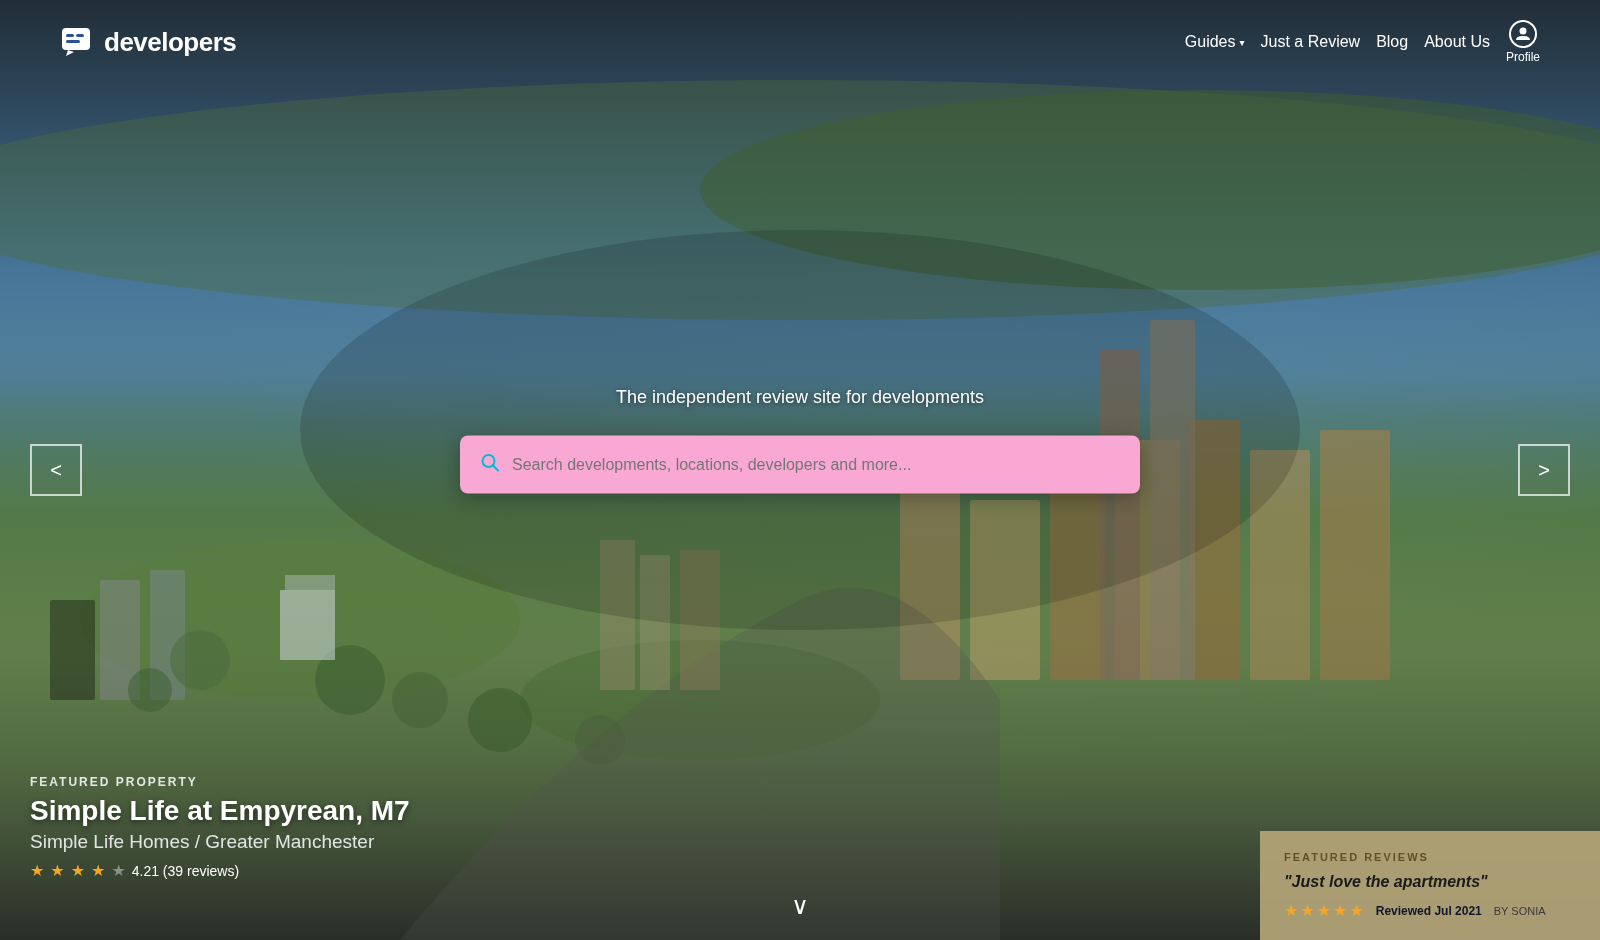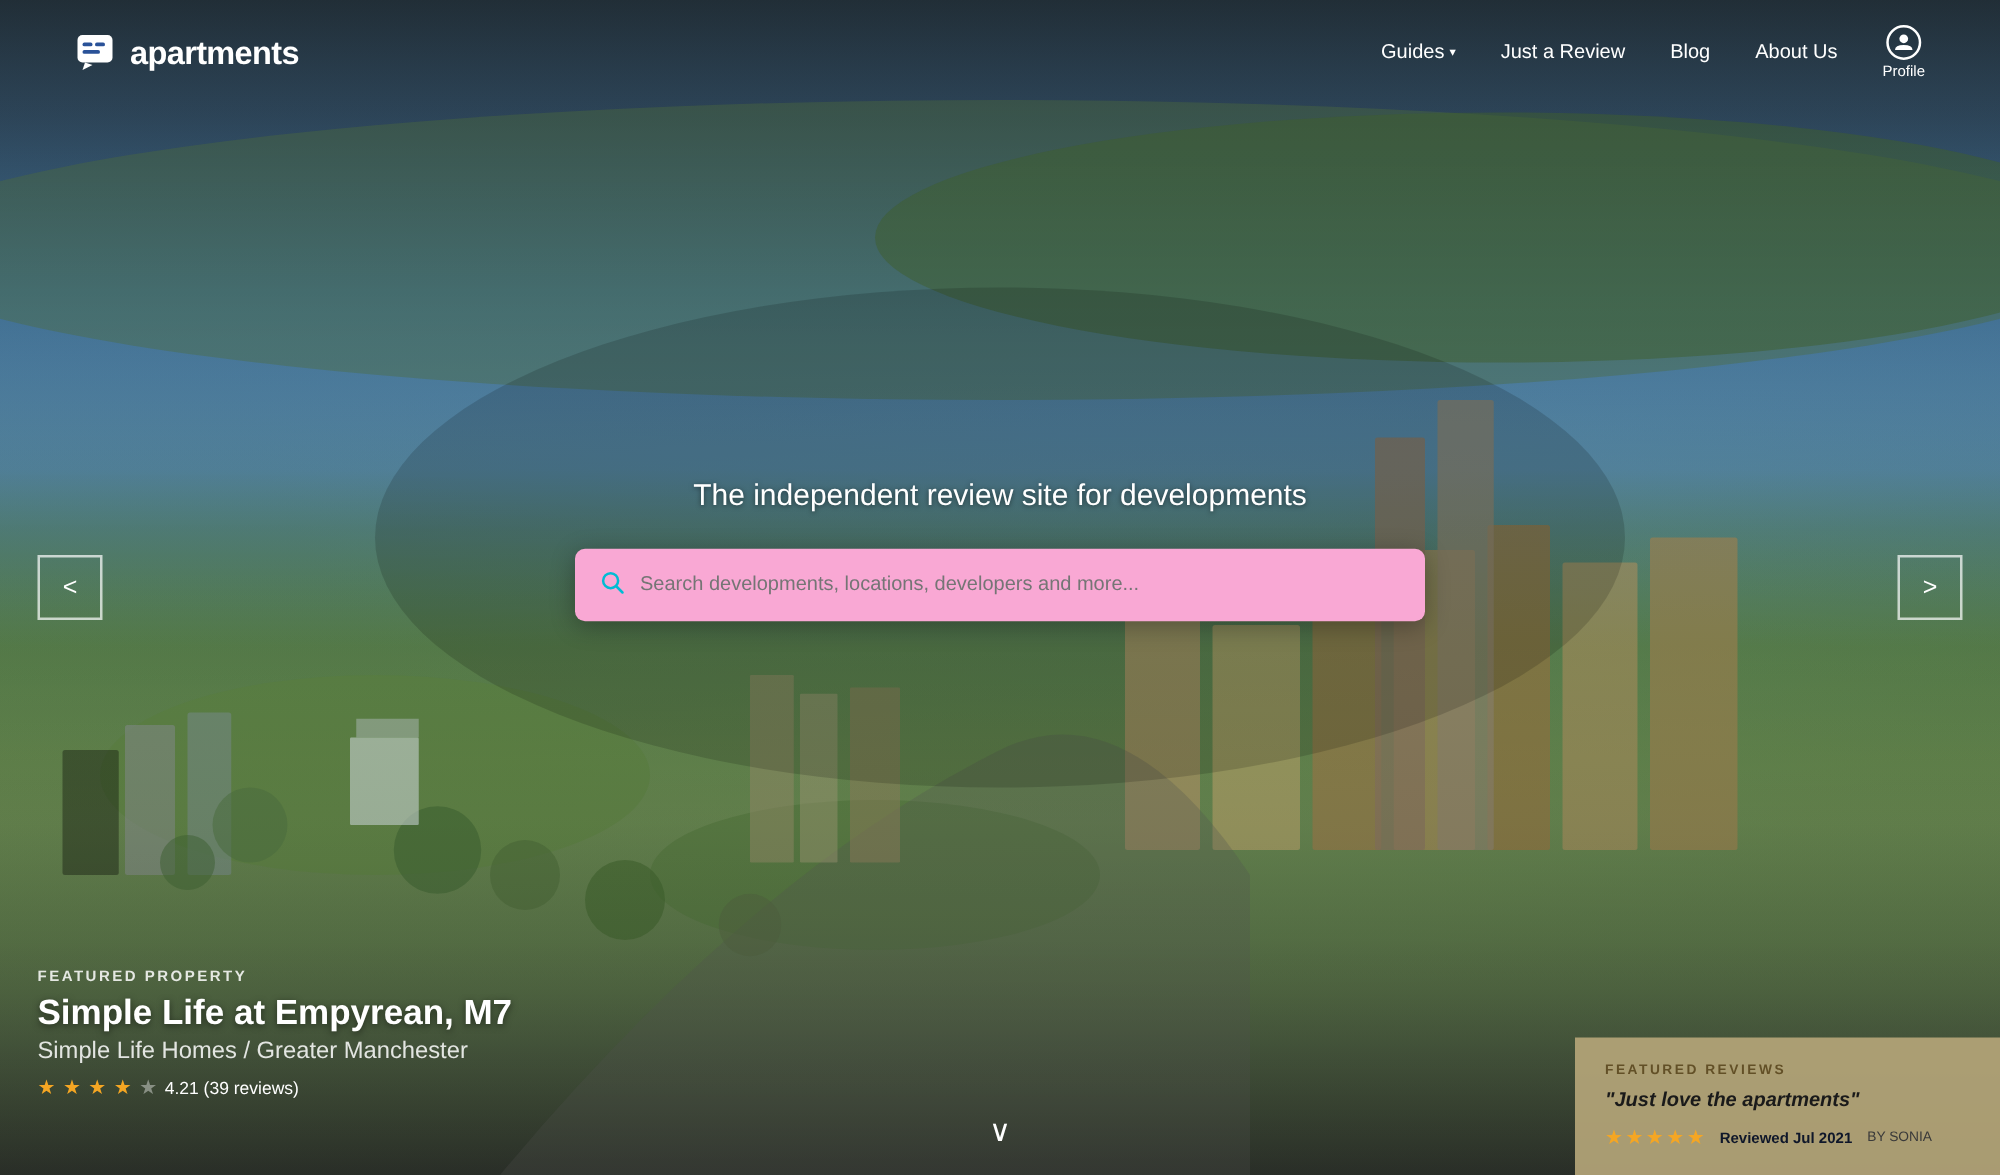--- a/index.html
+++ b/index.html
@@ -74,21 +74,21 @@
     .logo-text {
       color: white;
       font-size: 26px;
       font-weight: 700;
       letter-spacing: -0.5px;
     }
 
     .nav-links {
       display: flex;
       align-items: center;
-      gap: 36px;
+      gap: 16px;
     }
 
     .nav-link {
       color: white;
       text-decoration: none;
       font-size: 16px;
       font-weight: 500;
       display: flex;
       align-items: center;
       gap: 4px;
@@ -137,21 +137,21 @@
     .hero-title {
       font-size: 60px;
       font-weight: 800;
       color: white;
       line-height: 1.1;
       margin-bottom: 12px;
       text-shadow: 0 2px 8px rgba(0,0,0,0.4);
     }
 
     .hero-subtitle {
-      font-size: 24px;
+      font-size: 18px;
       color: white;
       margin-bottom: 28px;
       font-weight: 400;
       text-shadow: 0 1px 4px rgba(0,0,0,0.5);
     }
 
     .search-bar {
       background: #f9a8d4;
       border-radius: 8px;
       display: flex;
@@ -396,21 +396,21 @@
 <nav>
   <a class="logo" href="#">
 
     <svg class="logo-icon" viewBox="0 0 36 36" fill="none">
       <rect x="2" y="4" width="28" height="22" rx="4" fill="white"></rect>
       <path d="M8 26 L6 32 L14 28" fill="white"></path>
       <rect x="6" y="10" width="8" height="3" rx="1.5" fill="#2a5298"></rect>
       <rect x="16" y="10" width="8" height="3" rx="1.5" fill="#2a5298"></rect>
       <rect x="6" y="16" width="14" height="3" rx="1.5" fill="#2a5298"></rect>
     </svg>
-    <span class="logo-text">apartments</span>
+    <span class="logo-text">developers</span>
   </a>
 
   <div class="nav-links">
     <a class="nav-link" href="#">
       <span>Guides</span>
       <span class="chevron">▾</span>
     </a>
     <a class="nav-link" href="#">
       <span>Just a Review</span>
     </a>

